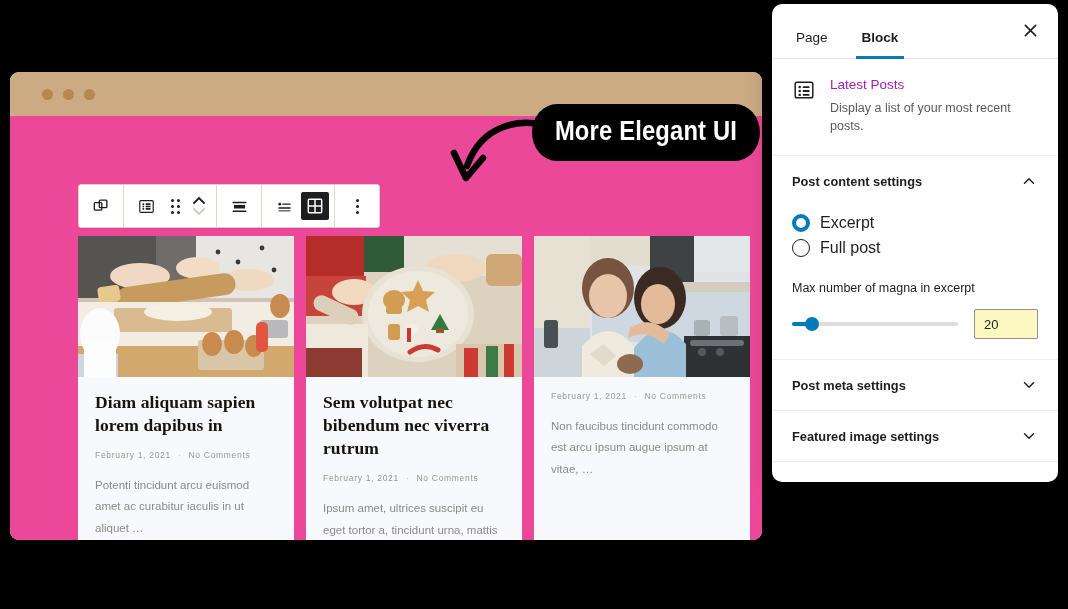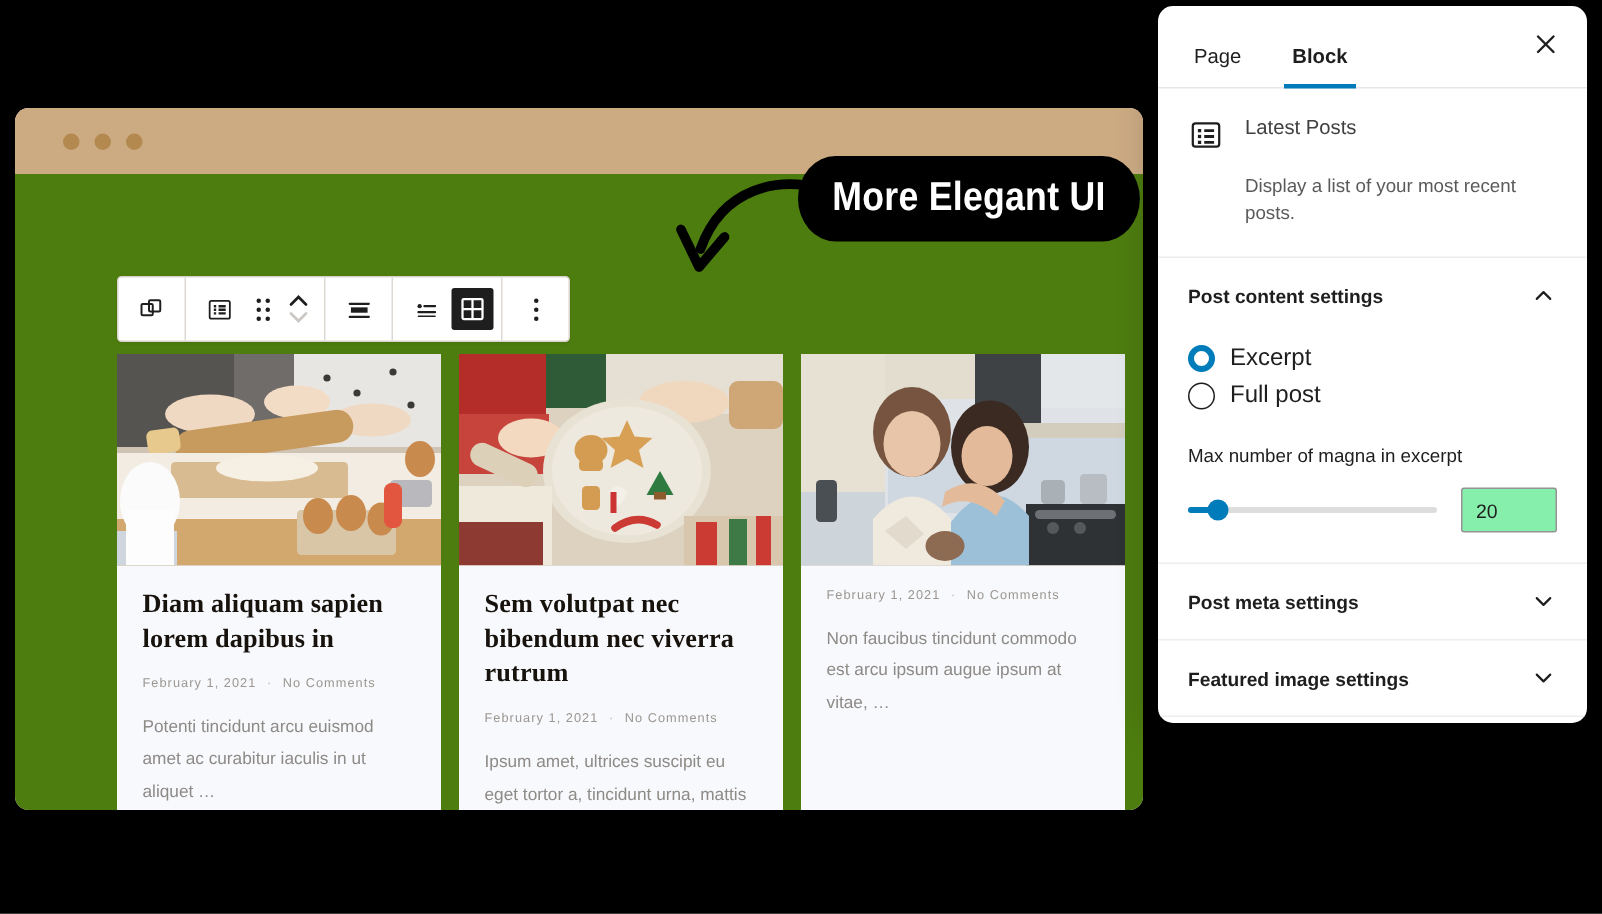--- a/index.html
+++ b/index.html
@@ -39,21 +39,21 @@
   .win-dot {
     width: 11px;
     height: 11px;
     border-radius: 50%;
     background: #b3894f;
     margin-right: 10px;
   }
   #browser-body {
     position: relative;
     height: 424px;
-    background: #4d7c0f;
+    background: #ec4899;
     text-decoration: underline;
   }
 
   
   #block-toolbar {
     position: absolute;
     left: 68px;
     top: 68px;
     display: flex;
     height: 42px;
@@ -229,22 +229,22 @@
     gap: 14px;
     border-bottom: 1px solid #eeeeee;
   }
   #block-icon {
     width: 24px; height: 24px;
     flex: none;
     margin-top: 1px;
   }
   #block-card .bc-title {
     font-size: 13.5px;
-    color: #404040;
-    margin-bottom: 23px;
+    color: #a21caf;
+    margin-bottom: 7px;
   }
   #block-card .bc-desc {
     font-size: 12.5px;
     line-height: 1.45;
     color: #5a5a5a;
   }
 
   .section-head {
     display: flex;
     align-items: center;
@@ -317,21 +317,21 @@
   .range-number {
     width: 64px;
     height: 30px;
     border: 1px solid #949494;
     border-radius: 2px;
     box-sizing: border-box;
     font-size: 13px;
     color: #1e1e1e;
     font-family: "Liberation Sans", sans-serif;
     padding: 0 9px;
-    background: #86efac;
+    background: #fef9c3;
   }
   .chev { width: 18px; height: 18px; flex: none; }
 </style>
 </head>
 <body>
 
 <div id="browser-window">
 
   <div id="browser-titlebar">
     <span class="win-dot"></span>

